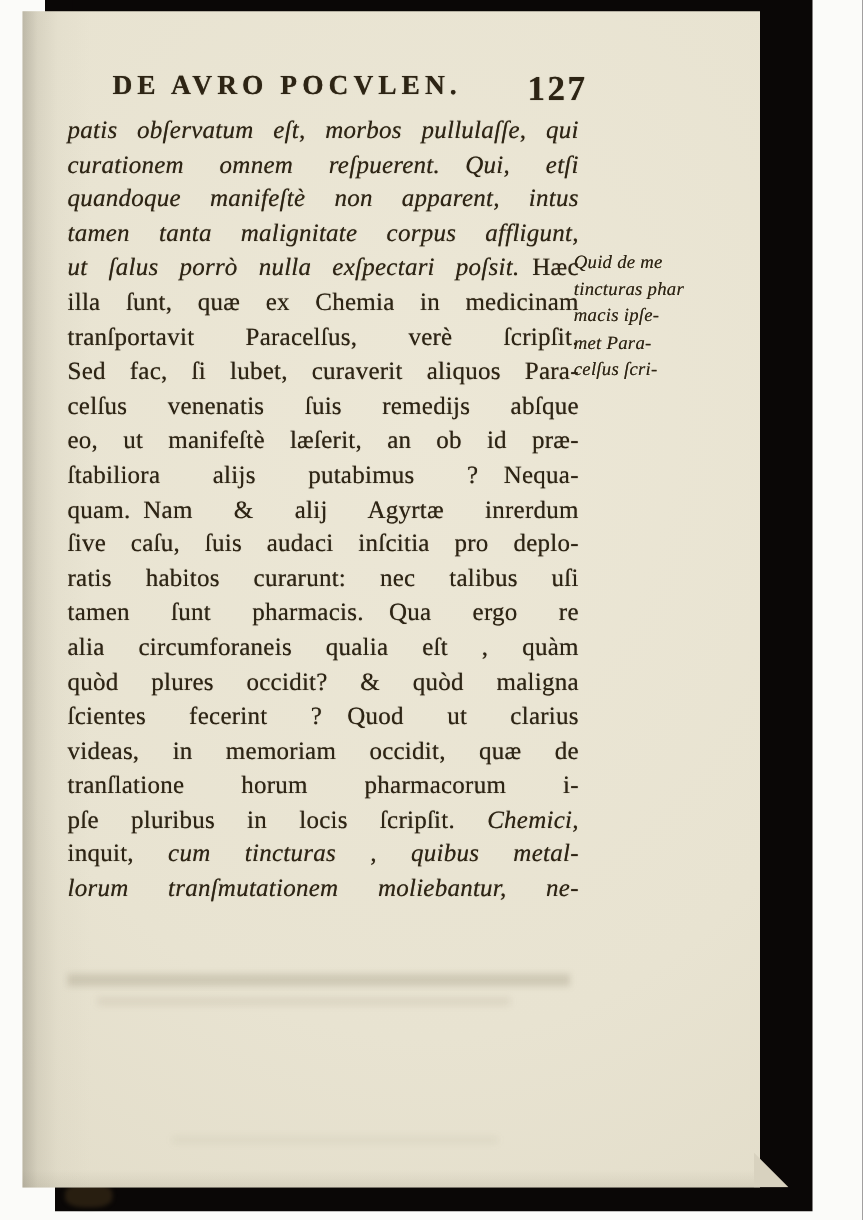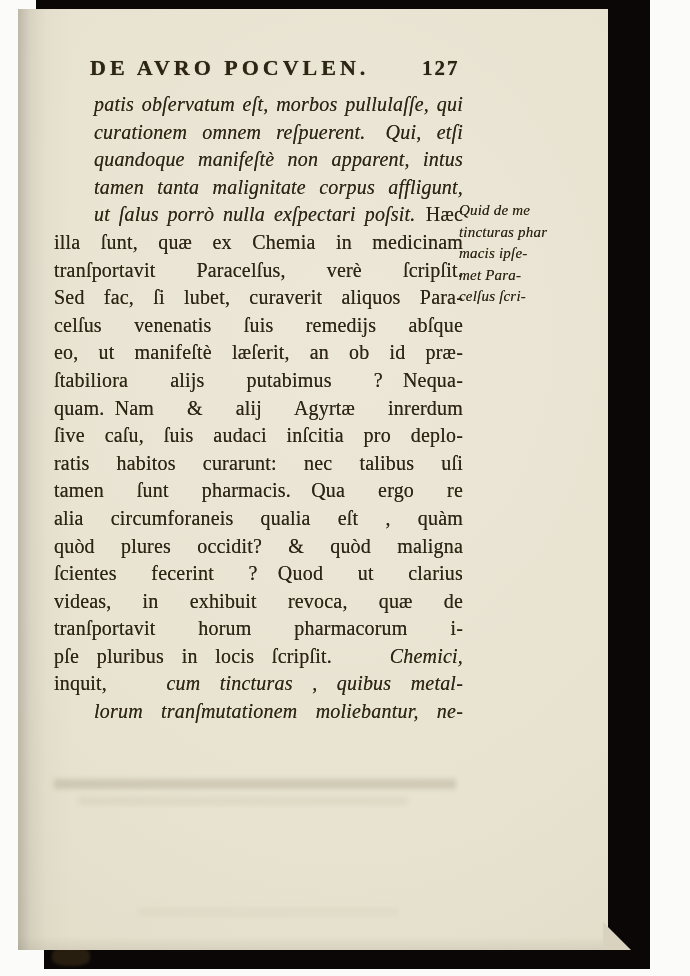--- a/index.html
+++ b/index.html
@@ -38,32 +38,32 @@
 
   .header{position:absolute;left:0;top:46px;width:100%;height:30px;}
   .title{
     position:absolute;left:72px;top:0;
     font-size:22px;letter-spacing:4px;font-weight:bold;
     text-shadow:0 0 .7px rgba(45,36,20,.75);
     white-space:nowrap;
   }
   .pagenum{
     position:absolute;left:404px;top:1px;
-    font-size:21px;letter-spacing:2px;font-weight:bold;
+    font-size:28px;letter-spacing:2px;font-weight:bold;
     text-shadow:0 0 .7px rgba(45,36,20,.75);
   }
 
   .body-col{
     position:absolute;left:36px;top:82px;width:409px;
     font-size:20px;line-height:27.6px;
     letter-spacing:.2px;word-spacing:1px;
     text-shadow:0 0 .6px rgba(45,36,20,.7);
   }
   .line{text-align:justify;text-align-last:justify;white-space:normal;}
-  .it{font-style:italic;margin-left:40px;}
+  .it{font-style:italic;}
   .ro{font-style:normal;}
 
   .margin-note{
     position:absolute;left:441px;top:191px;width:136px;
     font-size:15px;font-style:italic;line-height:21.5px;
     letter-spacing:.2px;
     text-shadow:0 0 .5px rgba(45,36,20,.7);
   }
 
   
@@ -101,22 +101,22 @@
         <div class="line"><span class="ro">celſus venenatis ſuis remedijs abſque</span></div>
         <div class="line"><span class="ro">eo, ut manifeſtè læſerit, an ob id præ-</span></div>
         <div class="line"><span class="ro">ſtabiliora alijs putabimus ? Nequa-</span></div>
         <div class="line"><span class="ro">quam. Nam &amp; alij Agyrtæ inrerdum</span></div>
         <div class="line"><span class="ro">ſive caſu, ſuis audaci inſcitia pro deplo-</span></div>
         <div class="line"><span class="ro">ratis habitos curarunt: nec talibus uſi</span></div>
         <div class="line"><span class="ro">tamen ſunt pharmacis. Qua ergo re</span></div>
         <div class="line"><span class="ro">alia circumforaneis qualia eſt , quàm</span></div>
         <div class="line"><span class="ro">quòd plures occidit? &amp; quòd maligna</span></div>
         <div class="line"><span class="ro">ſcientes fecerint ? Quod ut clarius</span></div>
-        <div class="line"><span class="ro">videas, in exhibuit revoca, quæ de</span></div>
-        <div class="line"><span class="ro">tranſportavit horum pharmacorum i-</span></div>
+        <div class="line"><span class="ro">videas, in memoriam occidit, quæ de</span></div>
+        <div class="line"><span class="ro">tranſlatione horum pharmacorum i-</span></div>
         <div class="line"><span class="ro">pſe pluribus in locis ſcripſit. </span><span class="it">Chemici,</span></div>
         <div class="line"><span class="ro">inquit, </span><span class="it">cum tincturas , quibus metal-</span></div>
         <div class="line"><span class="it">lorum tranſmutationem moliebantur, ne-</span></div>
       </div>
 
     <div class="margin-note" id="marginNote">
         <div class="mn-line">Quid de me</div>
         <div class="mn-line">tincturas phar</div>
         <div class="mn-line">macis ipſe-</div>
         <div class="mn-line">met Para-</div>

